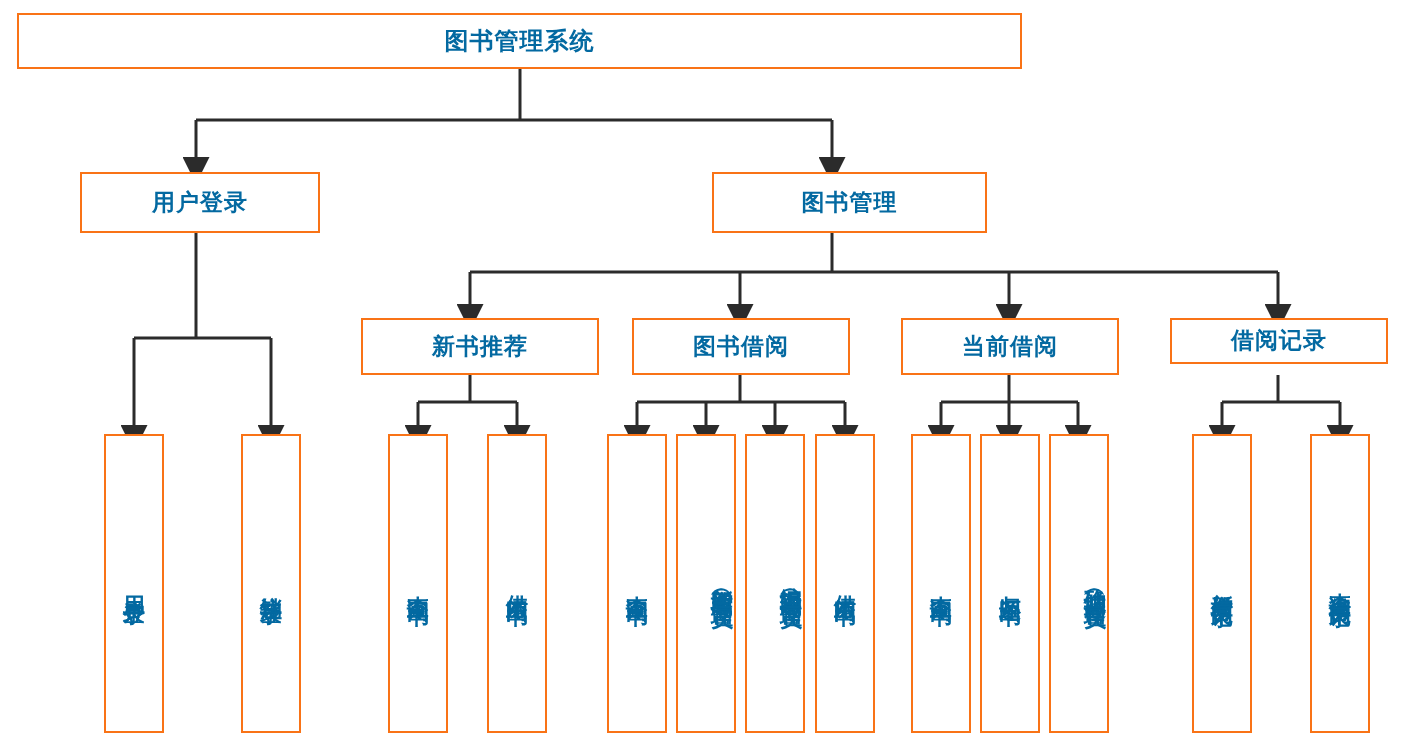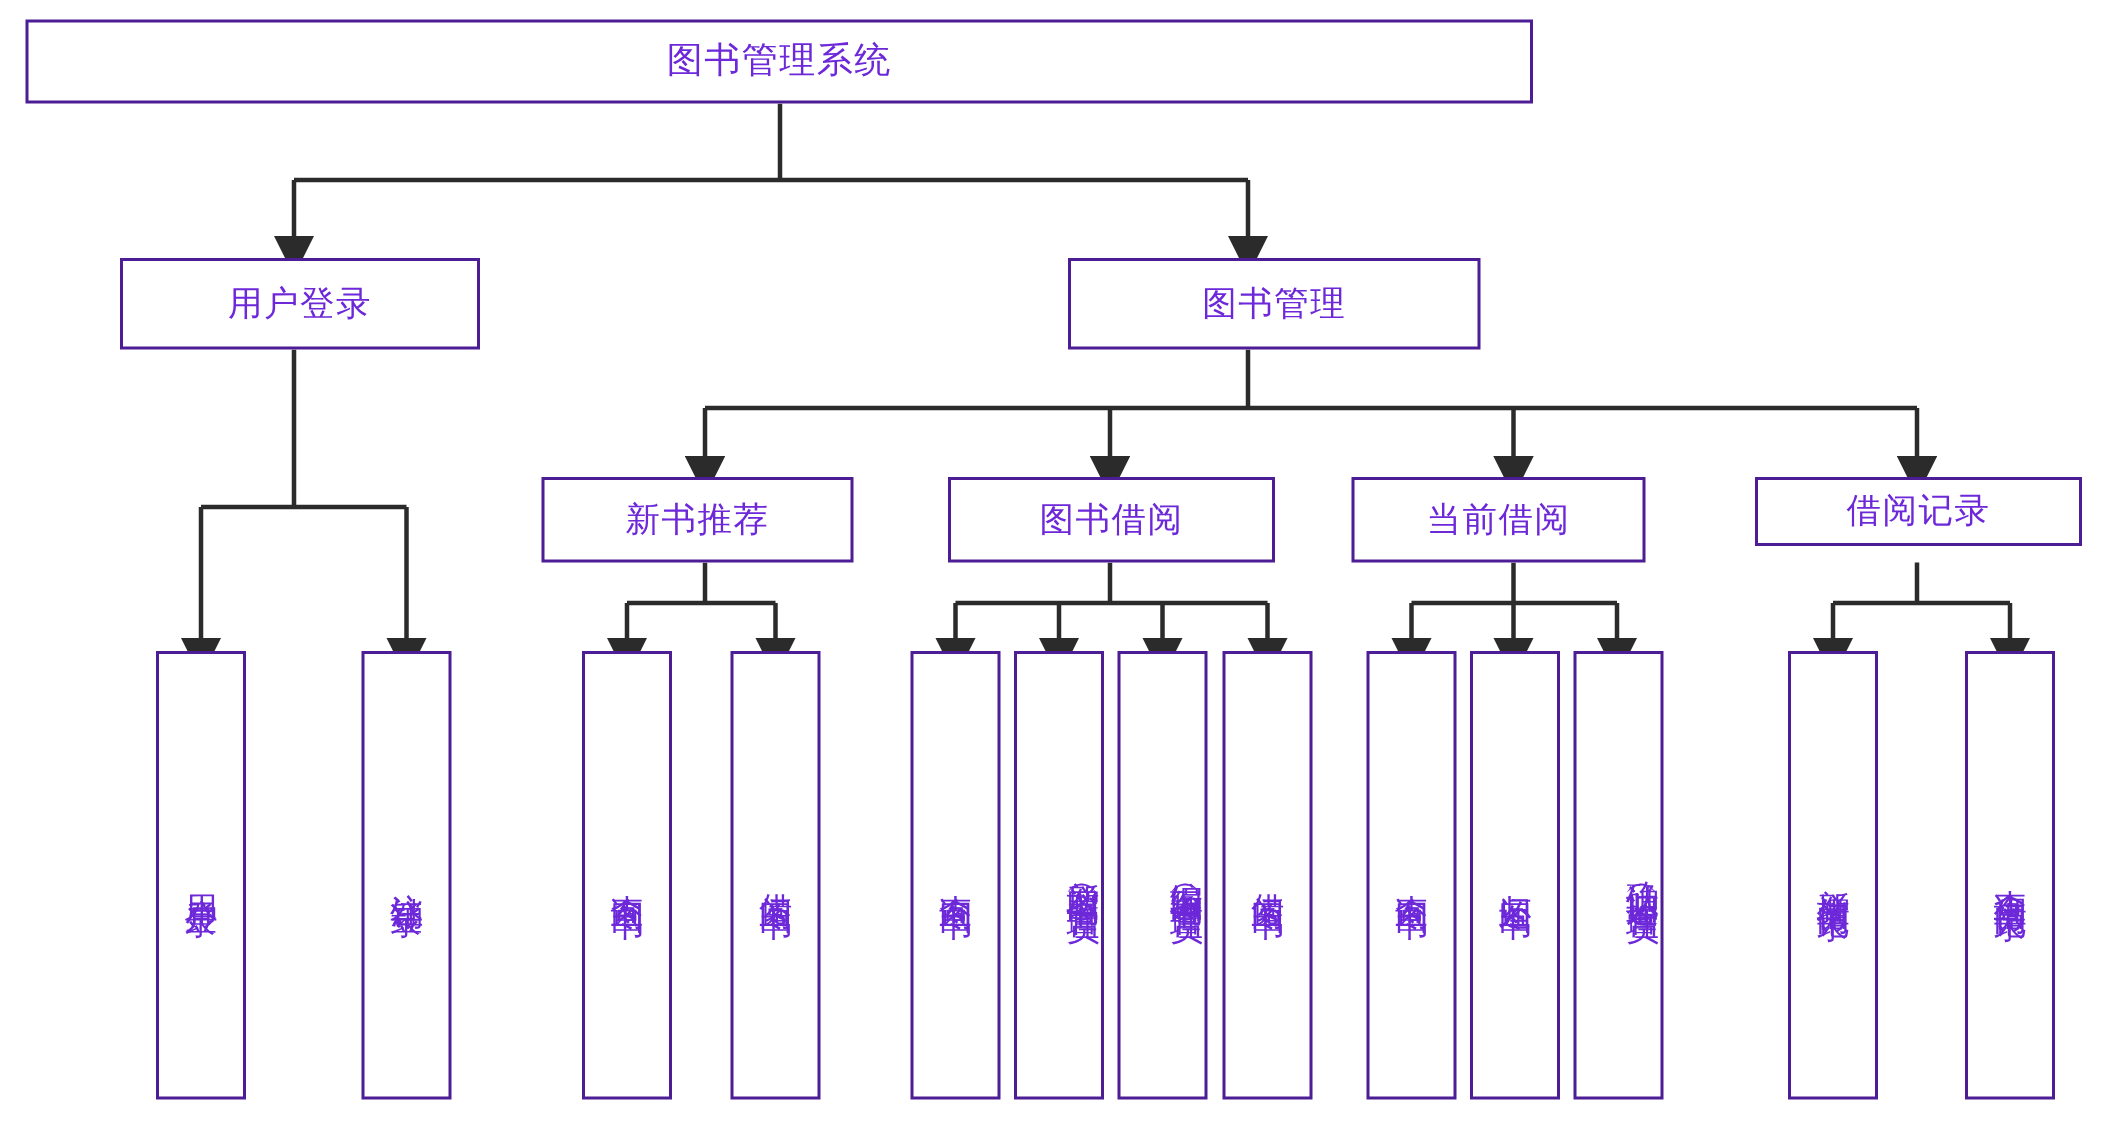--- a/index.html
+++ b/index.html
@@ -14,27 +14,28 @@
   #canvas {
     position: relative;
     width: 1405px;
     height: 747px;
     background: #ffffff;
     overflow: hidden;
   }
   .node {
     position: absolute;
     box-sizing: border-box;
-    border: 2px solid #4c1d95;
+    border: 2px solid #f97316;
     background: #ffffff;
     display: flex;
     align-items: center;
     justify-content: center;
-    color: #6d28d9;
+    color: #0369a1;
     z-index: 3;
+    font-weight: bold;
   }
   .node.h {
     font-size: 23px;
     letter-spacing: 1px;
     line-height: 1.2;
   }
   .node.root {
     font-size: 24px;
   }
   .node.v {
@@ -127,23 +128,23 @@
       <path d="M1222,402 L1222,428" marker-end="url(#arrow)"></path>
       <path d="M1340,402 L1340,428" marker-end="url(#arrow)"></path>
     </g>
   </svg>
 
   <div class="node h root" style="left:17px;top:13px;width:1005px;height:56px;">图书管理系统</div>
 
   <div class="node h" style="left:80px;top:172px;width:240px;height:61px;">用户登录</div>
   <div class="node h" style="left:712px;top:172px;width:275px;height:61px;">图书管理</div>
 
-  <div class="node h" style="left:361px;top:318px;width:208px;height:57px;">新书推荐</div>
+  <div class="node h" style="left:361px;top:318px;width:238px;height:57px;">新书推荐</div>
   <div class="node h" style="left:632px;top:318px;width:218px;height:57px;">图书借阅</div>
-  <div class="node h" style="left:901px;top:318px;width:196px;height:57px;">当前借阅</div>
+  <div class="node h" style="left:901px;top:318px;width:218px;height:57px;">当前借阅</div>
   <div class="node h" style="left:1170px;top:318px;width:218px;height:46px;">借阅记录</div>
 
   <div class="node v mid" style="left:104px;top:434px;width:60px;height:299px;">用户登录</div>
   <div class="node v mid" style="left:241px;top:434px;width:60px;height:299px;">注销登录</div>
 
   <div class="node v mid" style="left:388px;top:434px;width:60px;height:299px;">查询图书</div>
   <div class="node v mid" style="left:487px;top:434px;width:60px;height:299px;">借阅图书</div>
 
   <div class="node v mid" style="left:607px;top:434px;width:60px;height:299px;">查询图书</div>
   <div class="node v" style="left:676px;top:434px;width:60px;height:299px;">新增图书（管理员）</div>

